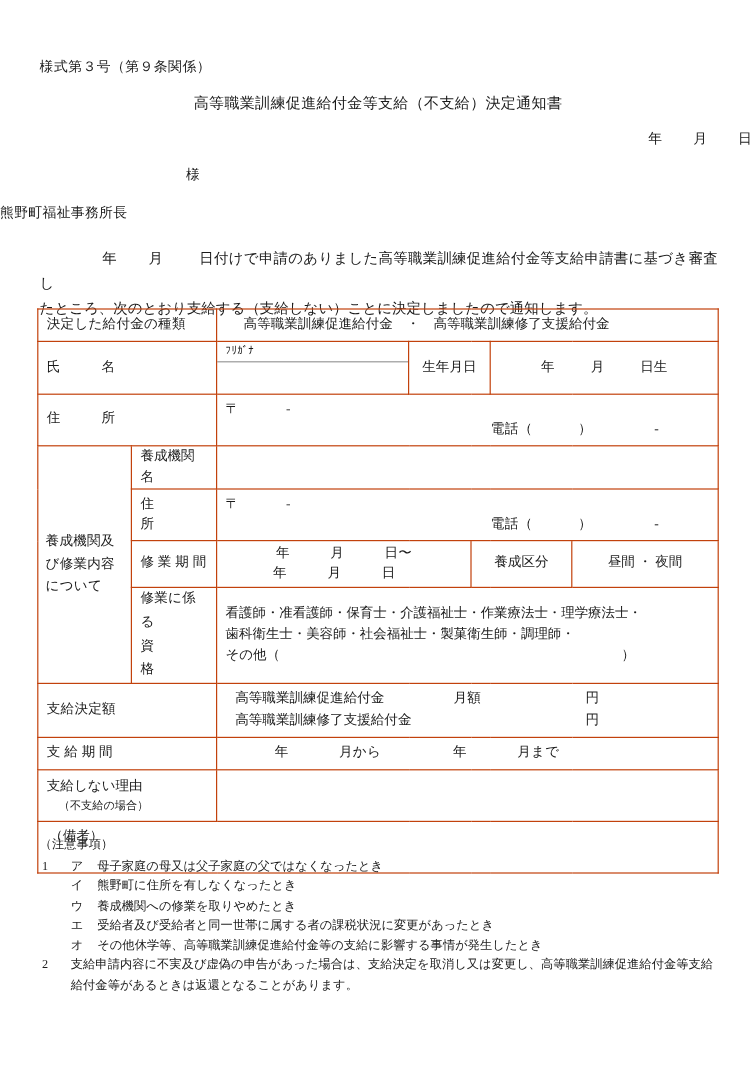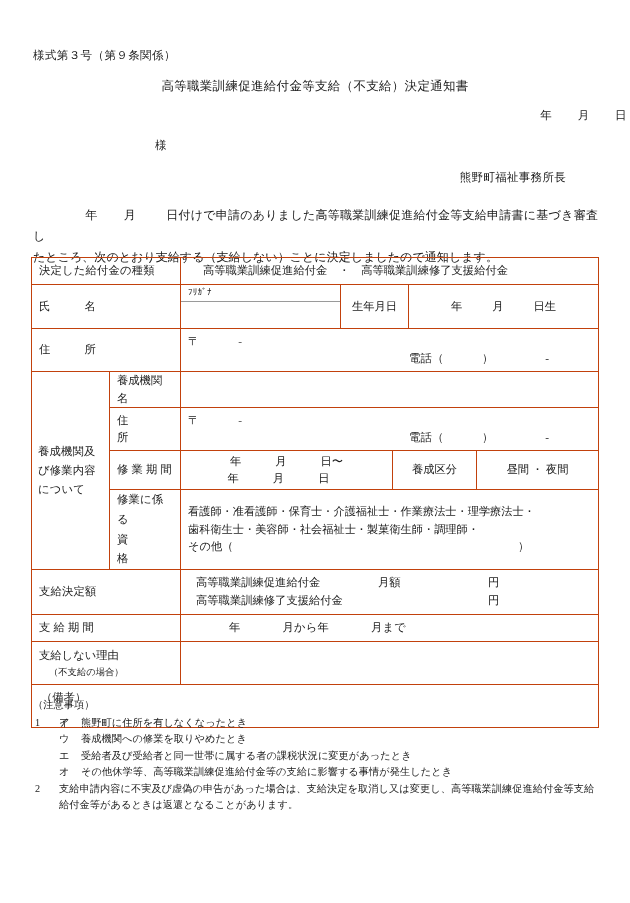--- a/index.html
+++ b/index.html
@@ -54,21 +54,20 @@
     position: absolute;
     left: 155px;
     top: 138px;
     font-size: 11.5px;
   }
   .issuer {
     position: absolute;
     left: 0;
     right: 96px;
     top: 170px;
-    text-align: right;
     font-size: 11.5px;
     letter-spacing: 0.3px;
   }
 
   .intro {
     position: absolute;
     left: 33px;
     top: 205px;
     width: 565px;
     font-size: 12px;
@@ -185,21 +184,21 @@
   .amount-row .yen { position: absolute; left: 300px; }
 
   .pay-period {
     padding: 4px 0 !important;
   }
   .pp-inner {
     padding-left: 48px;
     letter-spacing: 0.2px;
   }
   .pp-inner .y1 { margin-right: 42px; }
-  .pp-inner .from { }
+  .pp-inner .from { margin-right: 60px; }
   .pp-inner .y2 { margin-right: 42px; }
 
   .reason-label {
     padding: 4px 7px !important;
     line-height: 1.35;
   }
   .reason-label .main { font-size: 11.3px; }
   .reason-label .sub {
     font-size: 9.3px;
     padding-left: 10px;
@@ -405,20 +404,21 @@
 
   <div class="notes">
     <div class="n-head">（注意事項）</div>
 
     <div class="n-item">
       <span class="num">1</span>
     </div>
 
     <div class="n-sub">
       <span class="mk">ア</span>
+      <span>母子家庭の母又は父子家庭の父ではなくなったとき</span>
     </div>
     <div class="n-sub">
       <span class="mk">イ</span>
       <span>熊野町に住所を有しなくなったとき</span>
     </div>
     <div class="n-sub">
       <span class="mk">ウ</span>
       <span>養成機関への修業を取りやめたとき</span>
     </div>
     <div class="n-sub">

